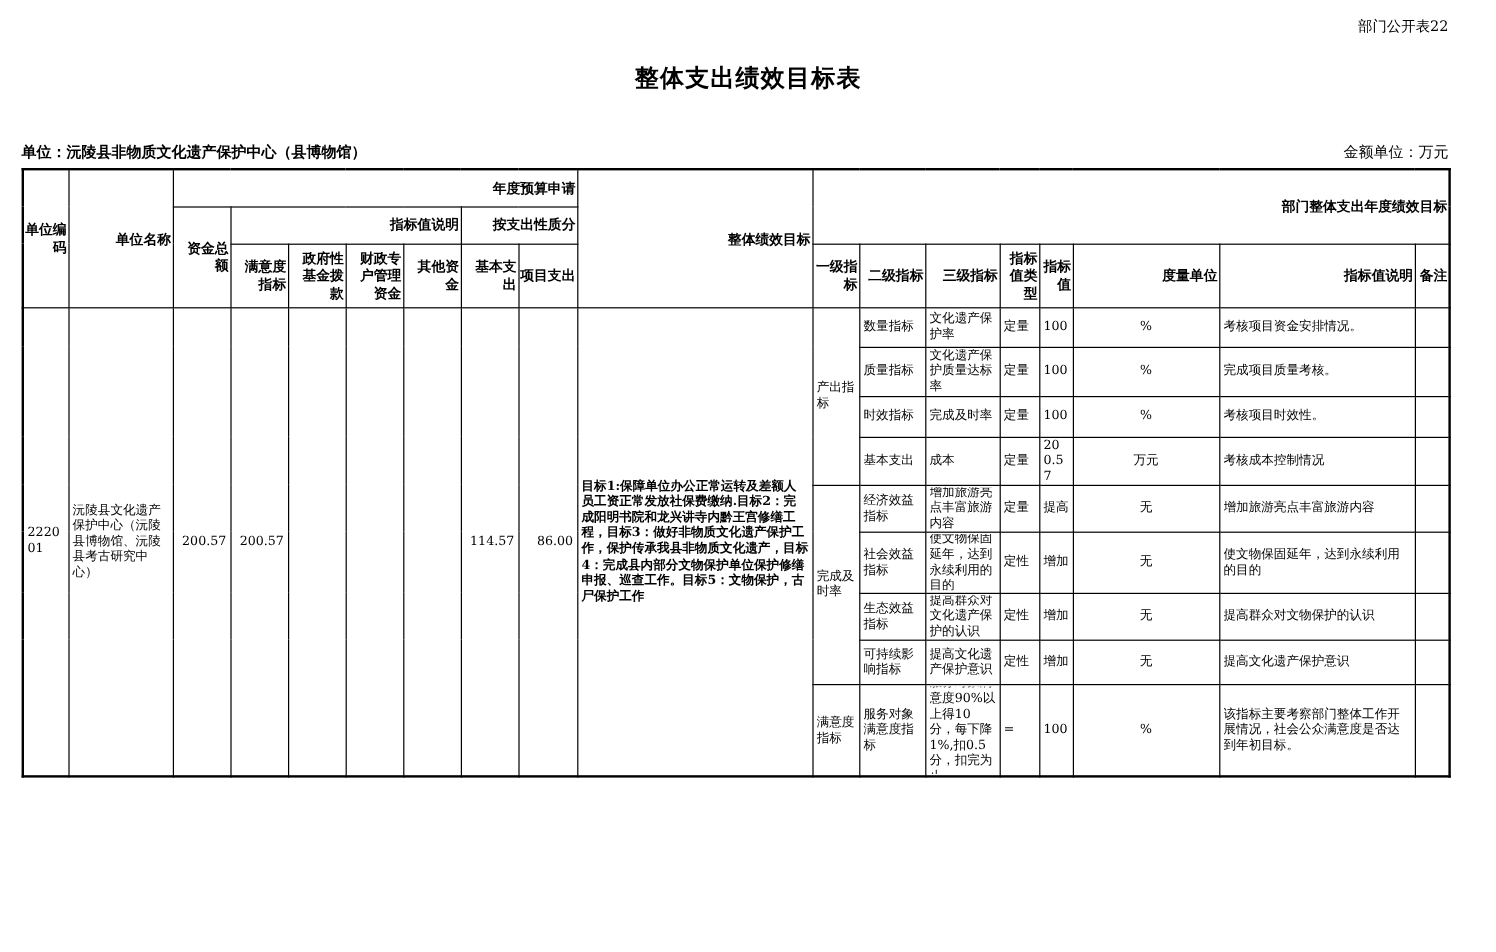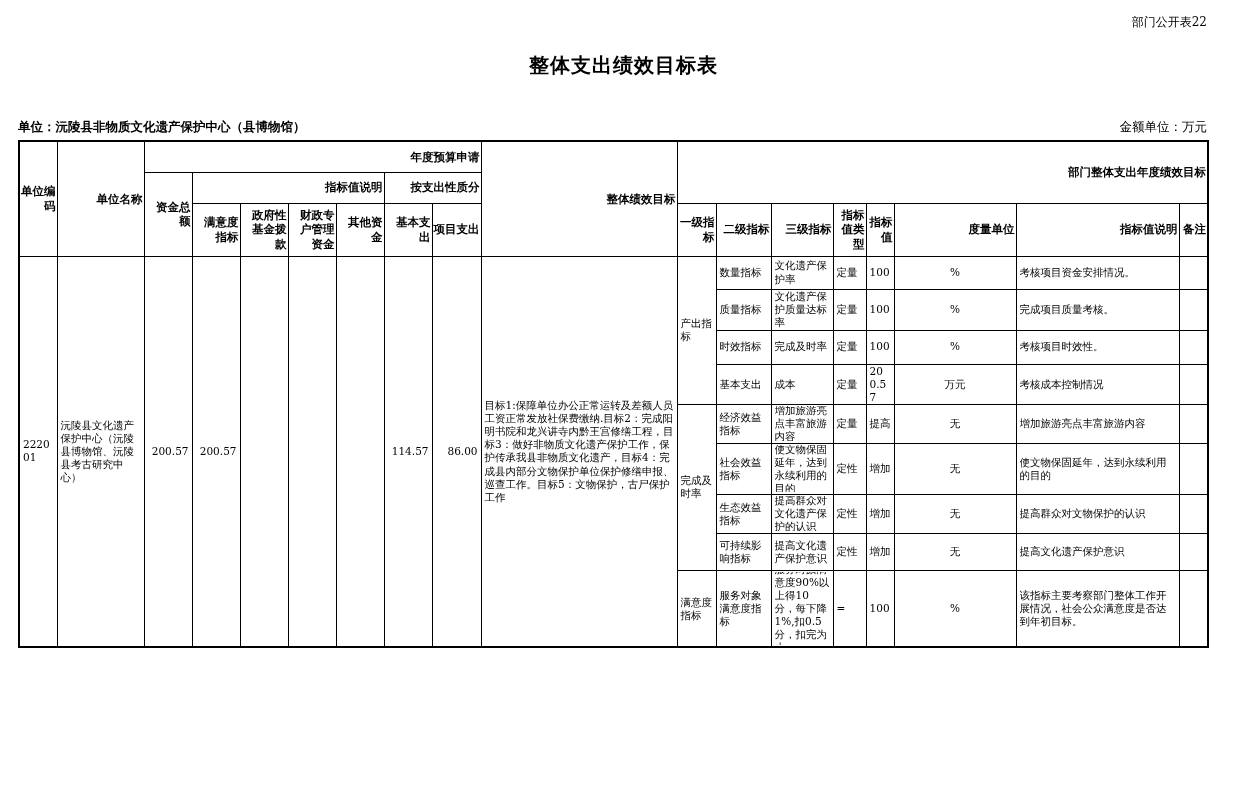--- a/index.html
+++ b/index.html
@@ -19,21 +19,21 @@
   td.num{text-align:right;padding-right:4px;}
   td.ctr{text-align:center;}
   td.lft{text-align:left;}
   .tr-ha{height:31px}.tr-hb{height:31px}.tr-hc{height:53px}
   .r1{height:33px}.r2{height:41px}.r3{height:34px}.r4{height:36px}.r5{height:39px}
   .r6{height:51px}.r7{height:39px}.r8{height:37px}.r9{height:77px}
   .cc{overflow:hidden;display:flex;align-items:center;text-align:left;}
   .r1 .cc{height:29px}.r2 .cc{height:37px}.r3 .cc{height:30px}.r4 .cc{height:32px}
   .r5 .cc{height:35px}.r6 .cc{height:47px}.r7 .cc{height:35px}.r8 .cc{height:33px}
   .r9 .cc{height:73px}
-  td.goal{font-size:10.5px;}
+  td.goal{font-size:10.5px;font-weight:bold;}
 </style>
 </head>
 <body>
 
 <div id="page">
   <div class="corner">部门公开表22</div>
   <div class="title">整体支出绩效目标表</div>
   <div class="unitline">单位：沅陵县非物质文化遗产保护中心（县博物馆）</div>
   <div class="amountline">金额单位：万元</div>
 

